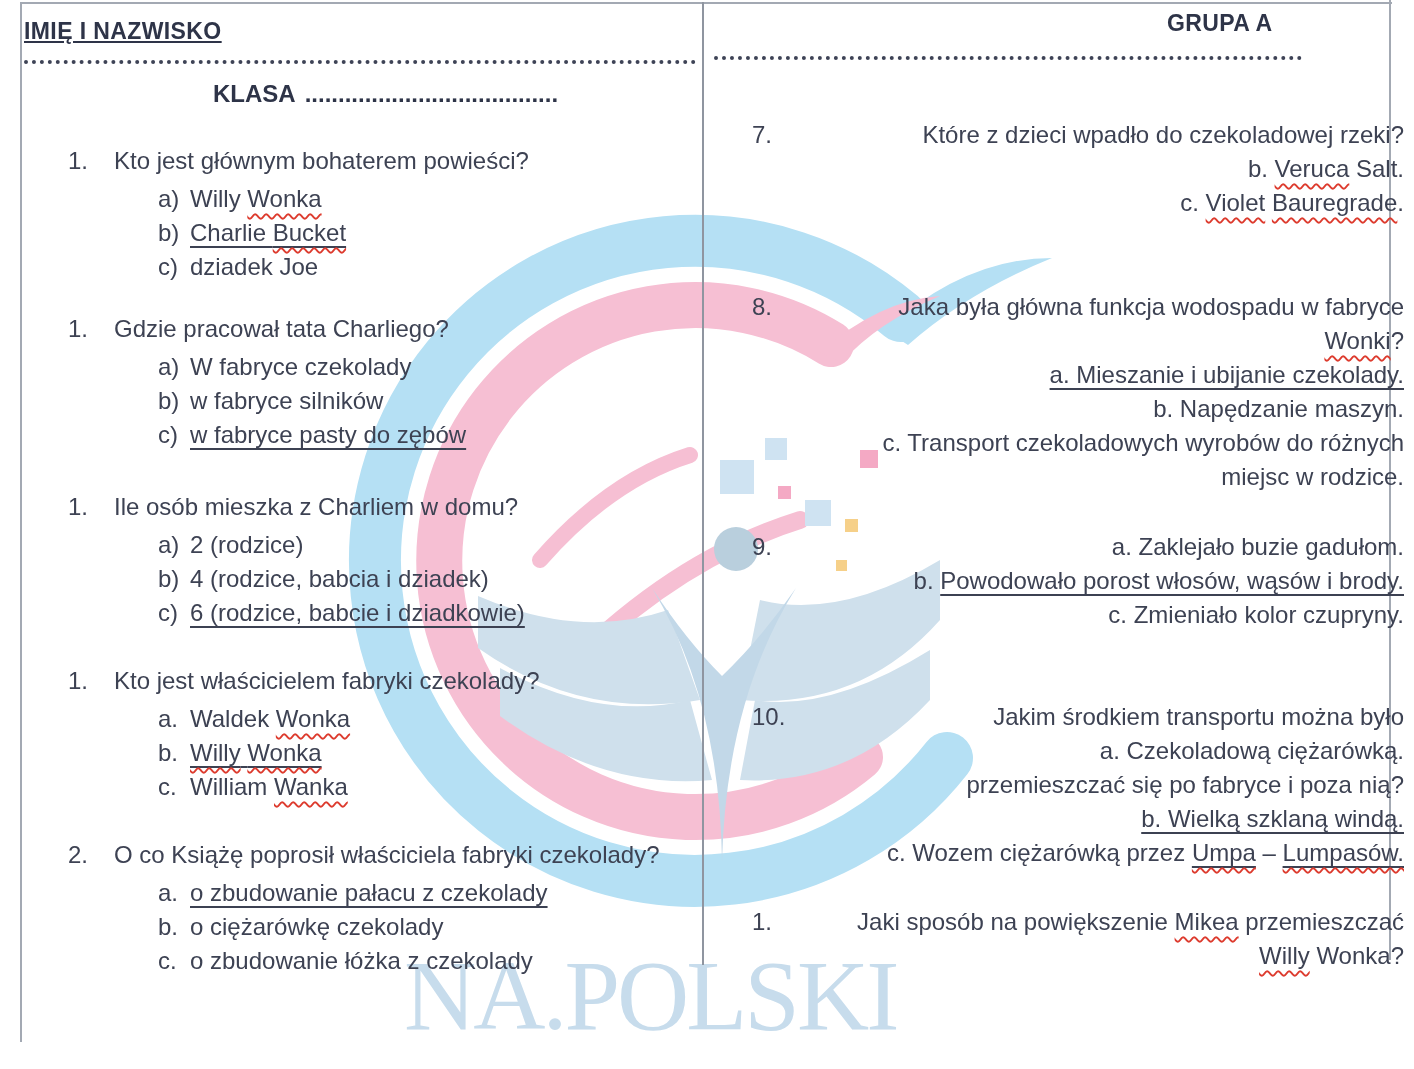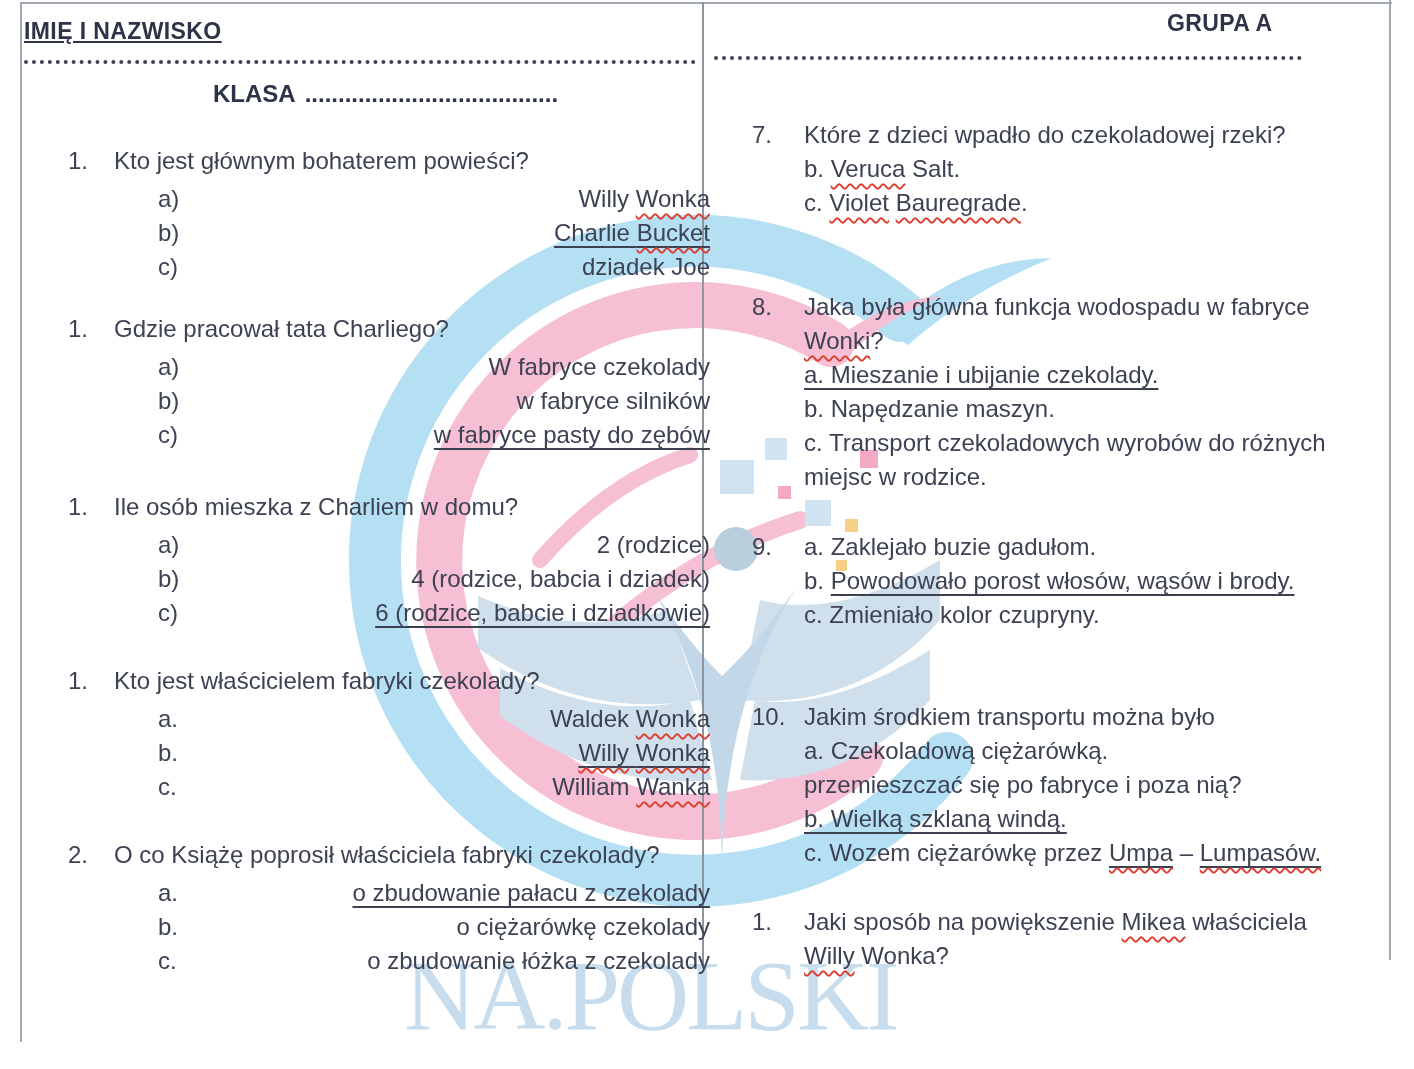--- a/index.html
+++ b/index.html
@@ -41,22 +41,22 @@
 
   
   .lq,.rq{position:absolute;z-index:2;font-size:24px;line-height:34px;}
   .lq{left:68px;width:642px;}
   .rq{left:752px;width:652px;}
   .qnum{position:absolute;left:0;top:0;}
   .lq .qline{margin-left:46px;white-space:nowrap;}
   .opts{margin-top:4px;}
   .opt{position:relative;margin-left:90px;}
   .opt .marker{position:absolute;left:0;}
-  .opt .otext{display:block;margin-left:32px;white-space:nowrap;text-align:right;}
-  .rq .line{margin-left:52px;white-space:nowrap;}
+  .opt .otext{display:block;margin-left:32px;white-space:nowrap;}
+  .rq .line{margin-left:52px;white-space:nowrap;text-align:right;}
 
   
   .u{text-decoration-line:underline;text-decoration-style:solid;
      text-decoration-color:var(--underline);text-decoration-thickness:2px;text-underline-offset:5px;}
   .w{text-decoration-line:underline;text-decoration-style:wavy;
      text-decoration-color:var(--wavy);text-decoration-thickness:1.5px;text-underline-offset:6px;}
 
   
   .arcB{stroke:var(--logo-blue);fill:none;}
   .arcP{stroke:var(--logo-pink);fill:none;}
@@ -232,21 +232,21 @@
         <div class="line"><span>a. Zaklejało buzie gadułom.</span></div>
         <div class="line"><span>b. </span><span class="u">Powodowało porost włosów, wąsów i brody.</span></div>
         <div class="line"><span>c. Zmieniało kolor czupryny.</span></div>
       </div>
       <div class="rq" style="top: 700px;">
         <span class="qnum">10.</span>
         <div class="line"><span>Jakim środkiem transportu można było</span></div>
         <div class="line"><span>a. Czekoladową ciężarówką.</span></div>
         <div class="line"><span>przemieszczać się po fabryce i poza nią?</span></div>
         <div class="line"><span class="u">b. Wielką szklaną windą.</span></div>
-        <div class="line"><span>c. Wozem ciężarówkę przez </span><span class="u"><span class="w">Umpa</span></span><span> – </span><span class="u"><span class="w">Lumpasów.</span></span></div>
+        <div class="line"><span>c. Wozem ciężarówką przez </span><span class="u"><span class="w">Umpa</span></span><span> – </span><span class="u"><span class="w">Lumpasów.</span></span></div>
       </div>
       <div class="rq" style="top: 905px;">
         <span class="qnum">1.</span>
-        <div class="line"><span>Jaki sposób na powiększenie </span><span><span class="w">Mikea</span></span><span> właściciela</span></div>
+        <div class="line"><span>Jaki sposób na powiększenie </span><span><span class="w">Mikea</span></span><span> przemieszczać</span></div>
         <div class="line"><span><span class="w">Willy</span></span><span> Wonka?</span></div>
       </div>
     </div>
 </div>
 
 </body></html>

